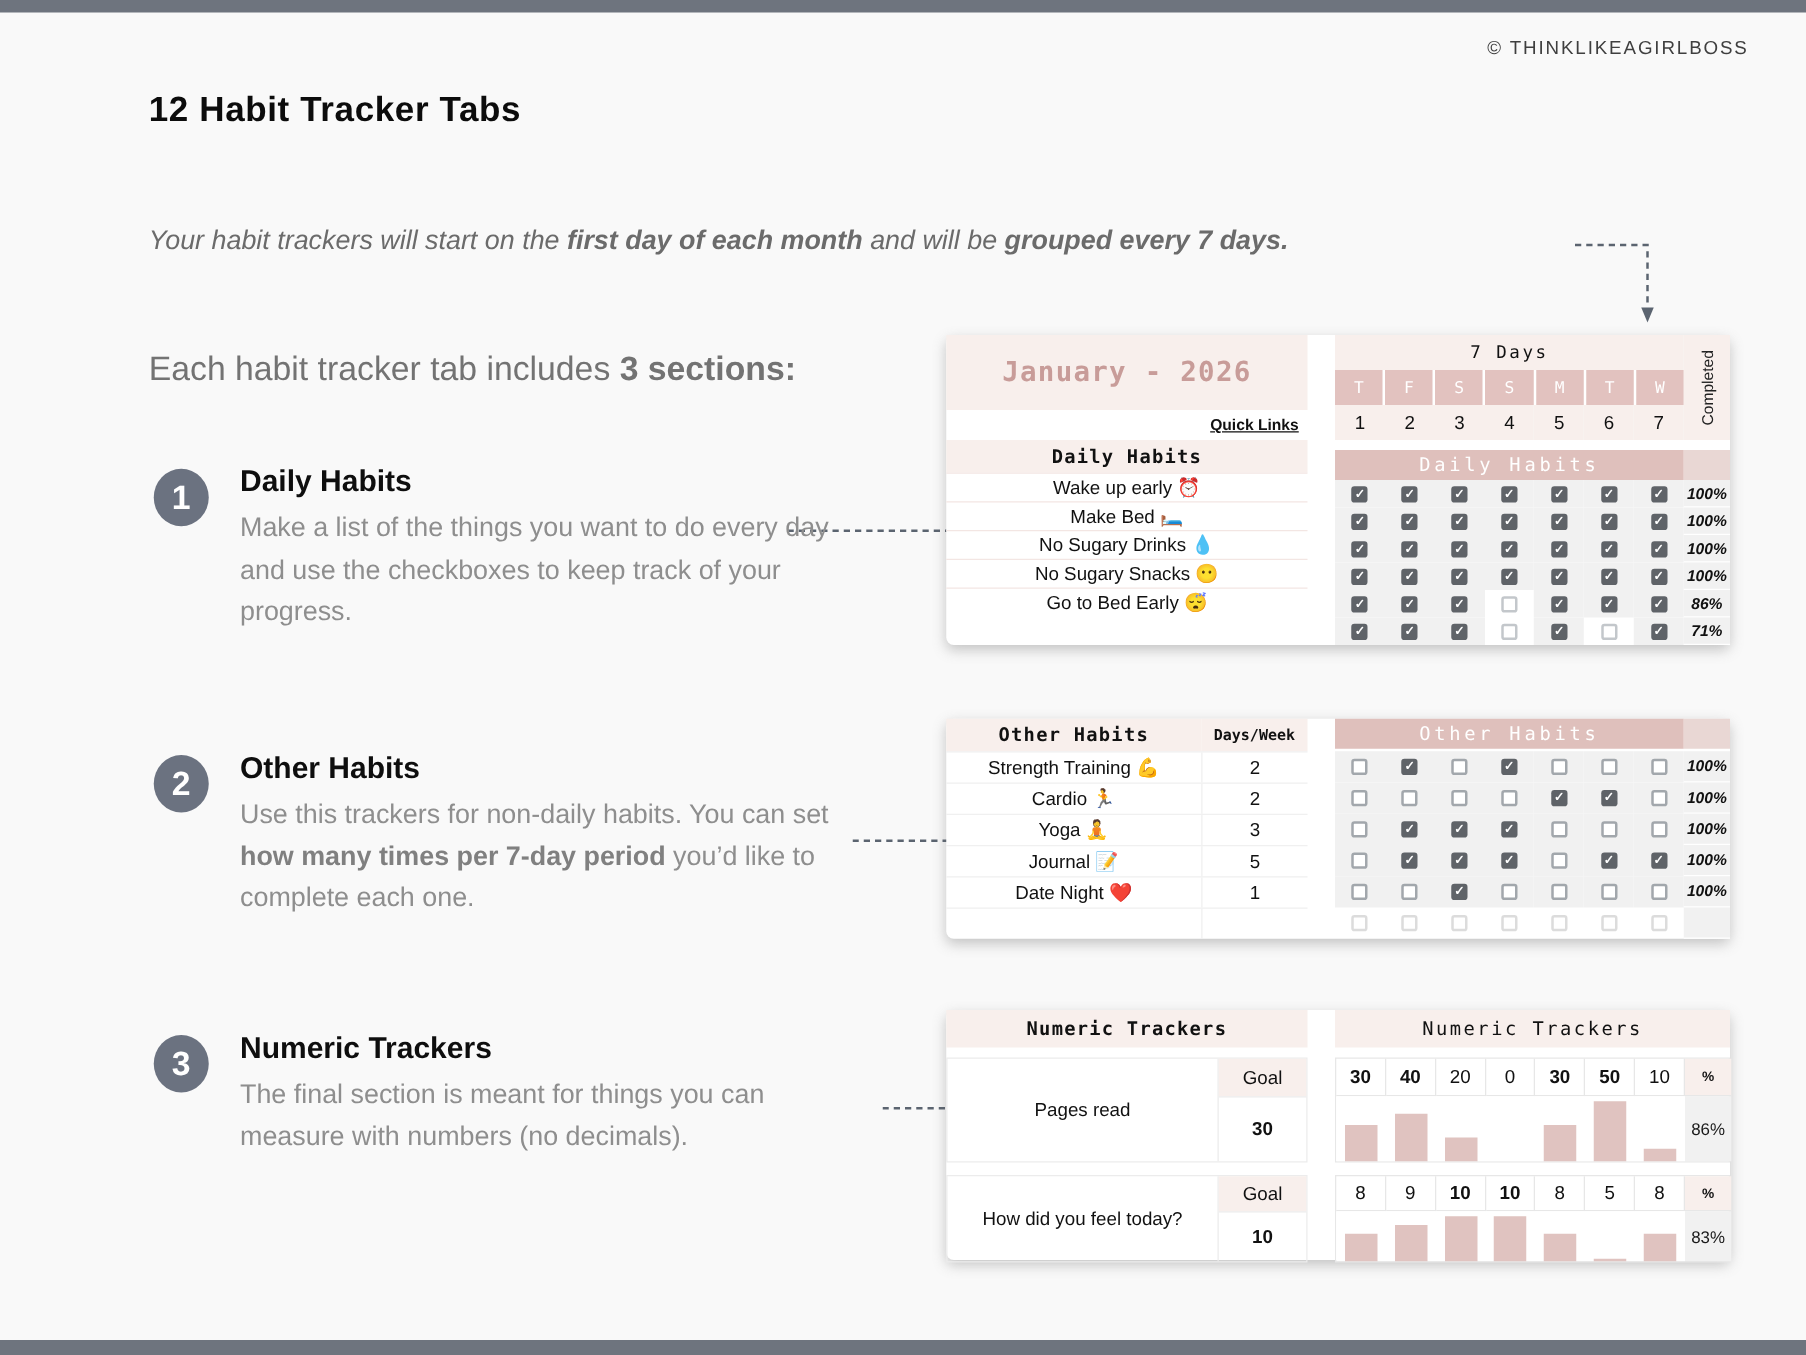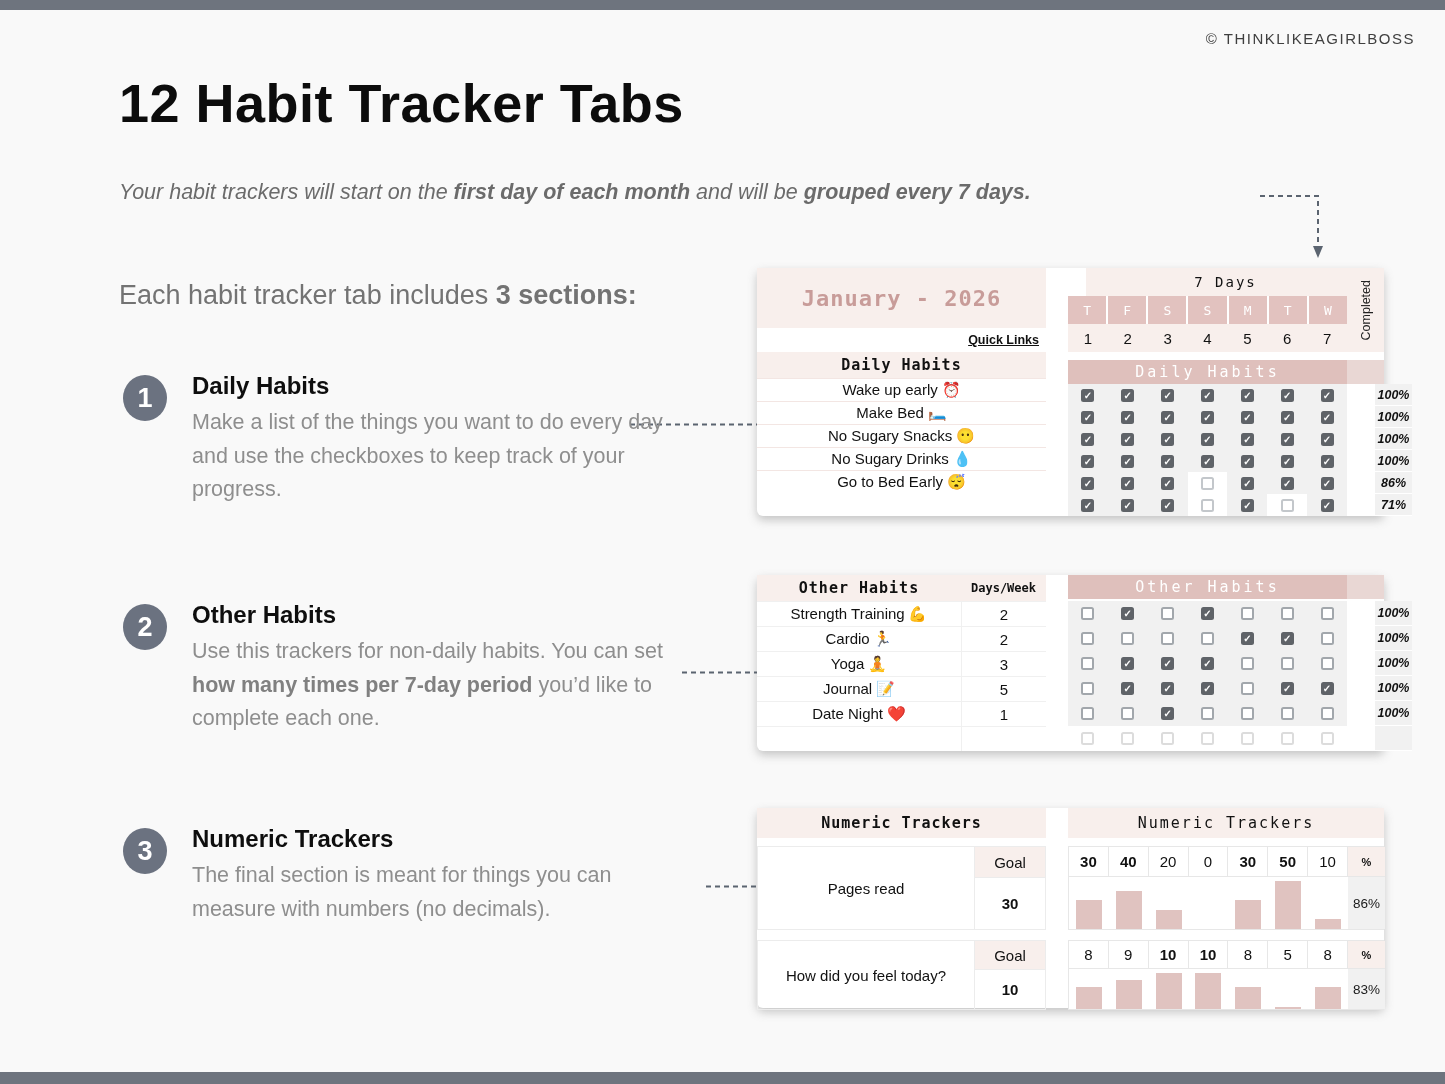--- a/index.html
+++ b/index.html
@@ -1,22 +1,22 @@
 <!DOCTYPE html>
 <html><head>
 <meta charset="utf-8">
 <style>
   html,body{margin:0;padding:0;background:#e8e8e8;}
   #canvas{position:relative;width:1445px;height:1084px;background:#f9f9f9;overflow:hidden;
           font-family:"Liberation Sans",sans-serif;color:#111;}
   .bar{position:absolute;left:0;width:1445px;background:#6e747e;}
   #top-bar{top:0;height:10px;}
   #bottom-bar{top:1072px;height:12px;}
-  #copyright{position:absolute;top:30px;right:30px;font-size:15px;letter-spacing:1.5px;color:#3f3f3f;}
-  #page-title{position:absolute;left:119px;top:72px;font-size:54px;font-weight:800;letter-spacing:.5px;color:#0c0c0c;}
+  #copyright{position:absolute;top:30px;right:46px;font-size:15px;letter-spacing:1.5px;color:#3f3f3f;}
+  #page-title{position:absolute;left:119px;top:72px;font-size:28px;font-weight:800;letter-spacing:.5px;color:#0c0c0c;}
   #intro{position:absolute;left:119px;top:180px;font-size:21.5px;font-style:italic;color:#6b6b6b;}
   #includes{position:absolute;left:119px;top:280px;font-size:27px;color:#737373;}
   .b{font-weight:700;}
   
   .section{position:absolute;left:123px;width:560px;}
   .num-circle{position:absolute;left:0;top:3px;width:44px;height:46px;border-radius:50%;background:#6b7280;
               color:#fff;font-size:27px;font-weight:800;display:flex;align-items:center;justify-content:center;}
   .sec-head{margin-left:69px;font-size:24px;font-weight:800;color:#0e0e0e;}
   .sec-body{margin-left:69px;margin-top:6px;font-size:21.5px;line-height:33.5px;color:#8e8e8e;width:480px;}
   .sec-body .b{color:#808080;}
@@ -32,34 +32,34 @@
   .mono{font-family:"DejaVu Sans Mono",monospace;}
   .pinkbg{background:#f8efec;}
   .center{display:flex;align-items:center;justify-content:center;}
   
   .c1-month{left:0;top:0;width:289px;height:60px;font-size:22px;font-weight:700;color:#c89c99;letter-spacing:1px;}
   .c1-quick{left:0;top:60px;width:289px;height:24px;display:flex;align-items:center;justify-content:flex-end;padding-right:7px;box-sizing:border-box;}
   .c1-quick a{font-size:12.5px;font-weight:700;color:#111;text-decoration:underline;}
   .c1-lhdr{left:0;top:84px;width:289px;height:26px;font-size:15px;font-weight:700;letter-spacing:1px;}
   .c1-names{left:0;top:110px;width:289px;height:138px;}
   .name-row{height:23px;border-top:1px solid #f3e6e3;display:flex;align-items:center;justify-content:center;font-size:15px;box-sizing:border-box;}
-  .c1-7days{left:329px;top:0;width:279px;height:28px;font-size:14px;letter-spacing:2px;}
+  .c1-7days{left:311px;top:0;width:279px;height:28px;font-size:14px;letter-spacing:2px;}
   .c1-letters{left:311px;top:28px;width:279px;height:28px;display:grid;grid-template-columns:repeat(7,1fr);gap:2px;background:#fff;}
   .c1-letters div{background:#e2c2bf;color:#fff;font-size:13px;display:flex;align-items:center;justify-content:center;}
   .c1-nums{left:311px;top:56px;width:279px;height:28px;display:grid;grid-template-columns:repeat(7,1fr);}
   .c1-nums div{display:flex;align-items:center;justify-content:center;font-size:15px;background:#f8efec;}
   .c1-banner{left:311px;top:92px;width:279px;height:24px;background:#dfc0bc;color:#fff;font-size:15px;letter-spacing:3px;}
   .c1-grid{left:311px;top:116px;width:279px;height:132px;display:grid;grid-template-columns:repeat(7,1fr);grid-auto-rows:22px;}
   .c1-grid .cell{display:flex;align-items:center;justify-content:center;}
   .cell.on{background:#f1f1f1;}
   .c1-comp{left:590px;top:0;width:37px;height:84px;}
   .c1-corner{left:590px;top:92px;width:37px;height:24px;background:#e9d7d4;}
   .c2-corner{left:590px;top:0;width:37px;height:24px;background:#e9d7d4;}
   .vlabel{writing-mode:vertical-rl;transform:rotate(180deg);font-size:12.5px;color:#222;}
-  .pct-col{width:37px;margin-left:28px;}
+  .pct-col{width:37px;}
   .pct-cell{height:22px;background:#f1f1f1;border-bottom:1px solid #fff;display:flex;align-items:center;justify-content:center;
             font-size:12.5px;font-weight:700;font-style:italic;box-sizing:border-box;}
   .c1-pcts{left:590px;top:116px;}
   
   .cb{width:13px;height:13px;border-radius:2.5px;box-sizing:border-box;display:flex;align-items:center;justify-content:center;}
   .cb.off{background:#fff;border:2px solid #c3c7cb;}
   .cb.off2{background:#fff;border:2px solid #a2a7ac;}
   .cb.faint{background:#fff;border:2px solid #dcdcdc;}
   .cb.onbox{background:#5f6368;color:#fff;font-size:10px;font-weight:700;line-height:13px;}
   
@@ -142,22 +142,22 @@
 
   <div id="card-daily" class="card">
     <div class="abs c1-month pinkbg mono center">January - 2026</div>
     <div class="abs c1-quick">
       <a href="#">Quick Links</a>
     </div>
     <div class="abs c1-lhdr pinkbg mono center">Daily Habits</div>
     <div class="abs c1-names" id="daily-names">
         <div class="name-row">Wake up early ⏰</div>
         <div class="name-row">Make Bed 🛏️</div>
+        <div class="name-row">No Sugary Drinks 💧</div>
         <div class="name-row">No Sugary Snacks 😶</div>
-        <div class="name-row">No Sugary Drinks 💧</div>
         <div class="name-row">Go to Bed Early 😴</div>
       </div>
     <div class="abs c1-7days pinkbg mono center">7 Days</div>
     <div class="abs c1-letters mono" id="day-letters">
         <div>T</div>
         <div>F</div>
         <div>S</div>
         <div>S</div>
         <div>M</div>
         <div>T</div>

